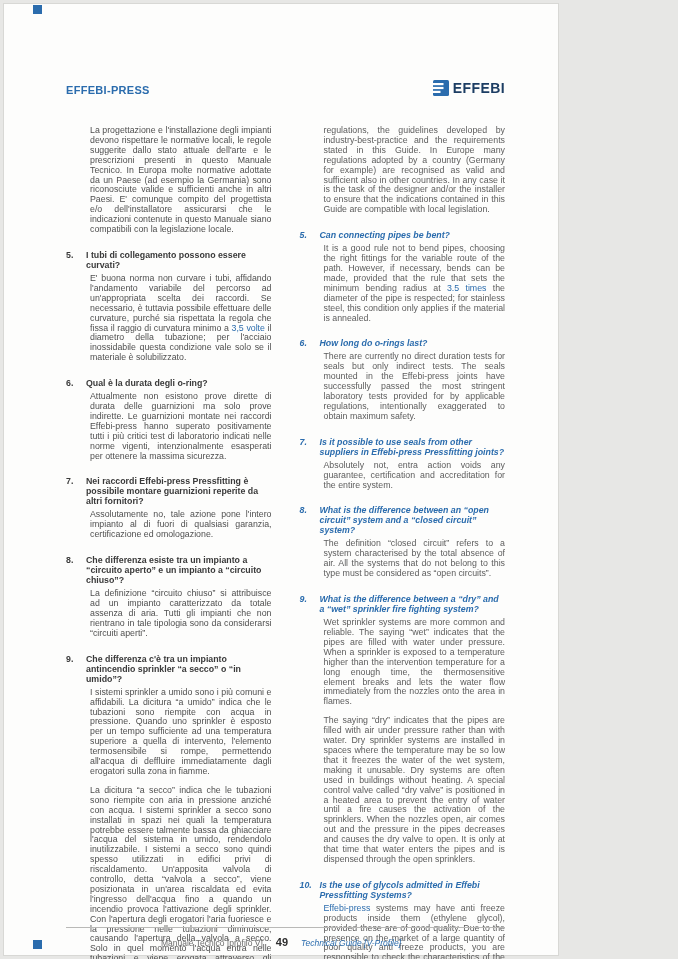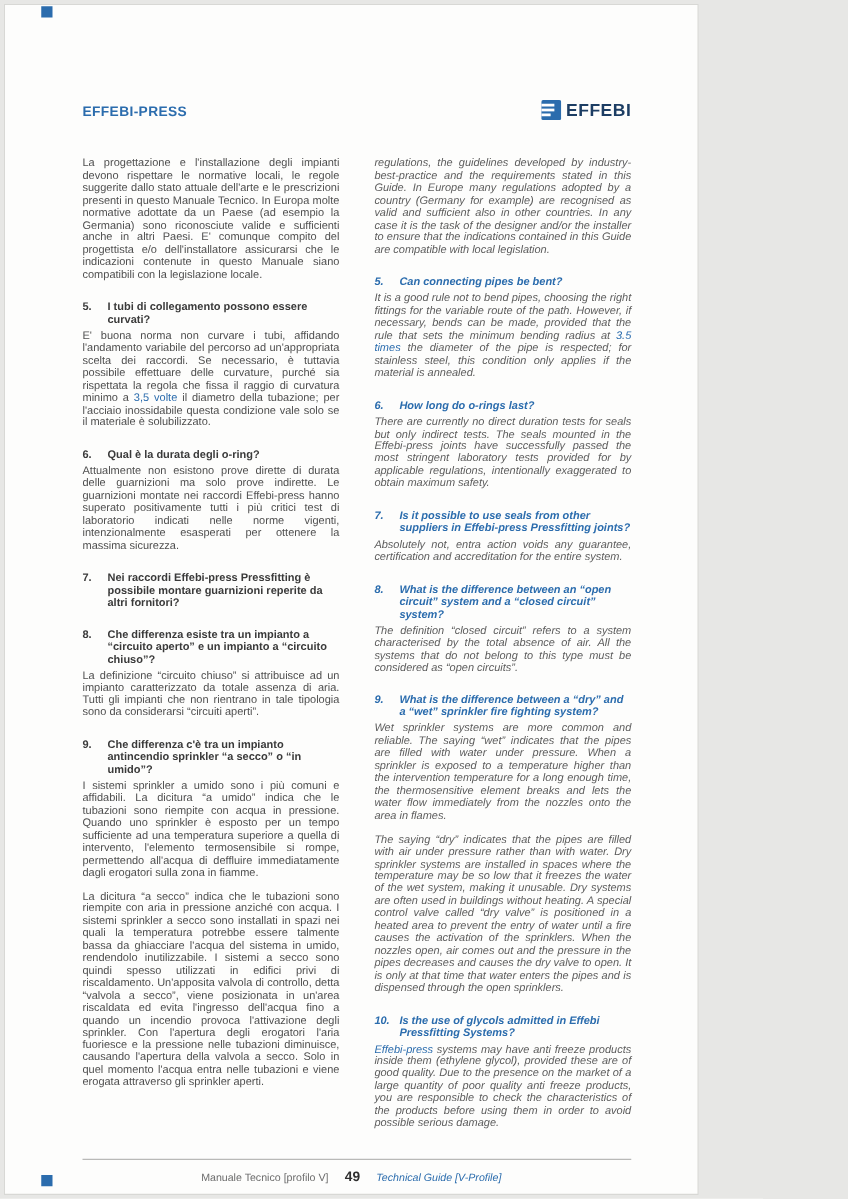--- a/index.html
+++ b/index.html
@@ -33,34 +33,35 @@
     position: absolute; top: 122px; left: 62px; right: 53px;
     display: flex; gap: 28px;
   }
   .column { flex: 1 1 0; min-width: 0; }
 
   .para {
     font-size: 8.8px; line-height: 9.9px;
     text-align: justify;
     color: #4f4f4f;
     margin-top: 4px;
+    margin-left: 24px;
   }
   .para.intro { margin-top: 0; }
   .para + .para { margin-top: 9px; }
 
   .faq-section { margin-top: 15px; }
   .faq-heading {
     display: flex;
     font-size: 8.8px; line-height: 10px;
     font-weight: bold;
     color: #3a3a3a;
   }
   .faq-num { flex: 0 0 20px; }
 
-  [data-column="english"] .para { font-style: italic; color: #5c5c5c; }
+  [data-column="english"] .para { color: #5c5c5c; }
   [data-column="english"] .faq-heading { color: #2b6cad; font-style: italic; }
   [data-column="italian"] .faq-section:last-child { margin-top: 95px; }
 
   .accent { color: #2b6cad; }
 
   .footer-rule {
     position: absolute; left: 62px; right: 53px; bottom: 27px;
     border-top: 1px solid #b9b9b7;
   }
   .footer {
@@ -108,20 +109,21 @@
             <span class="faq-num">6.</span>
             <span class="faq-q">Qual è la durata degli o-ring?</span>
           </div>
           <p class="para"><span>Attualmente non esistono prove dirette di durata delle guarnizioni ma solo prove indirette. Le guarnizioni montate nei raccordi Effebi-press hanno superato positivamente tutti i più critici test di laboratorio indicati nelle norme vigenti, intenzionalmente esasperati per ottenere la massima sicurezza.</span></p>
         </section>
         <section class="faq-section">
           <div class="faq-heading">
             <span class="faq-num">7.</span>
             <span class="faq-q">Nei raccordi Effebi-press Pressfitting è possibile montare guarnizioni reperite da altri fornitori?</span>
           </div>
+          <p class="para"><span>Assolutamente no, tale azione pone l'intero impianto al di fuori di qualsiasi garanzia, certificazione ed omologazione.</span></p>
         </section>
         <section class="faq-section">
           <div class="faq-heading">
             <span class="faq-num">8.</span>
             <span class="faq-q">Che differenza esiste tra un impianto a “circuito aperto” e un impianto a “circuito chiuso”?</span>
           </div>
           <p class="para"><span>La definizione “circuito chiuso” si attribuisce ad un impianto caratterizzato da totale assenza di aria. Tutti gli impianti che non rientrano in tale tipologia sono da considerarsi “circuiti aperti”.</span></p>
         </section>
         <section class="faq-section">
           <div class="faq-heading">

